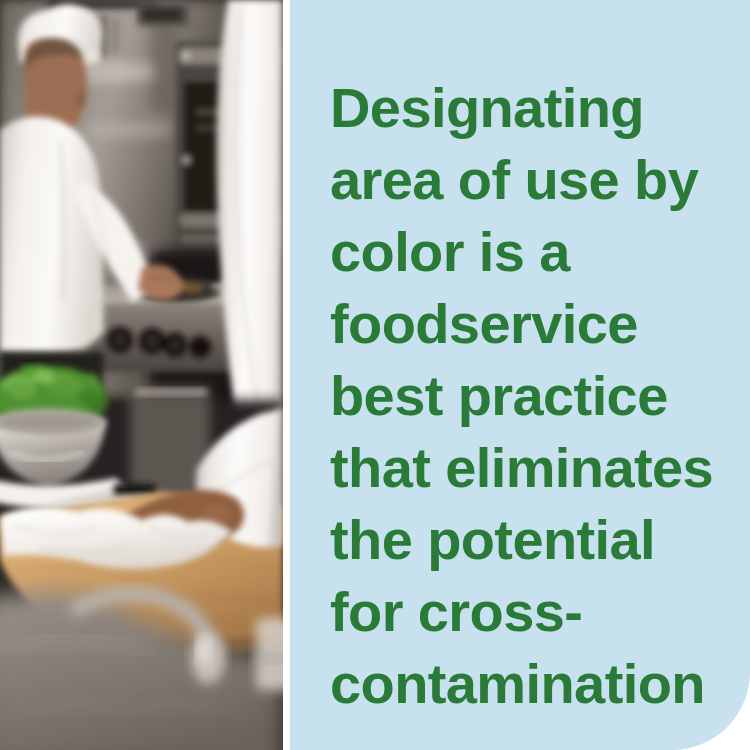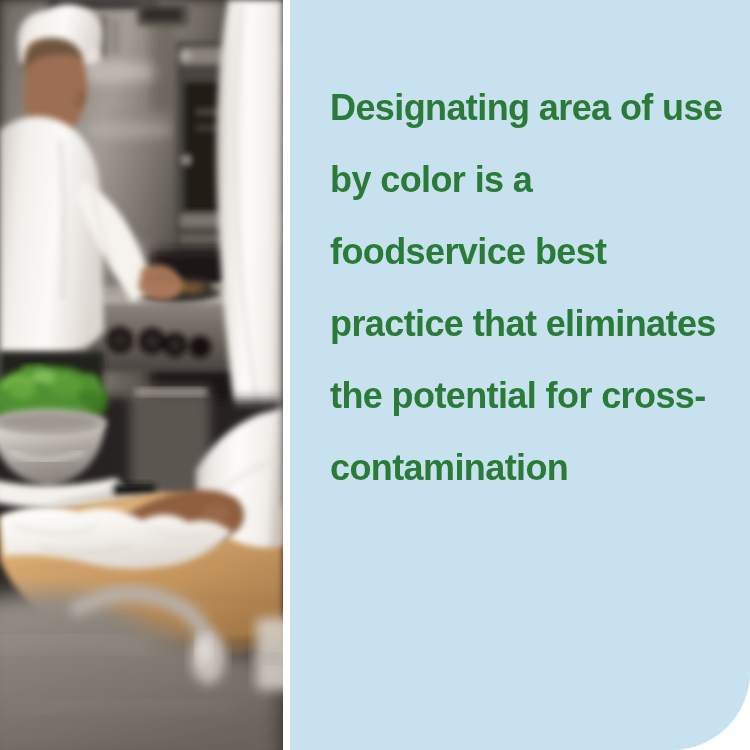--- a/index.html
+++ b/index.html
@@ -60,21 +60,21 @@
 
   
   .headline {
     position: absolute;
     left: 330px;
     top: 72px;
     width: 400px;
     margin: 0;
     font-family: "Liberation Sans", sans-serif;
     font-weight: bold;
-    font-size: 36px;
+    font-size: 56px;
     line-height: 72px;
     letter-spacing: -0.6px;
     color: #2a7a38;
     white-space: pre-line;
   }
 </style>
 </head>
 <body>
 
 <div class="canvas">

